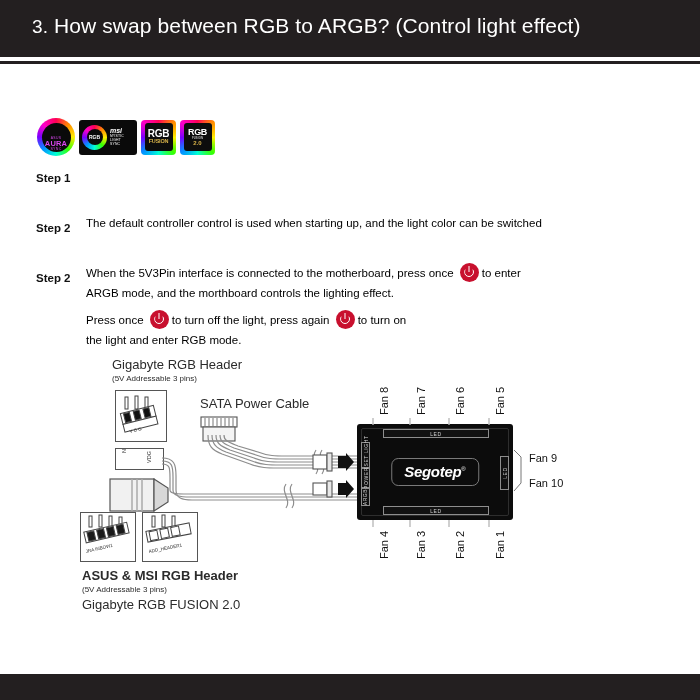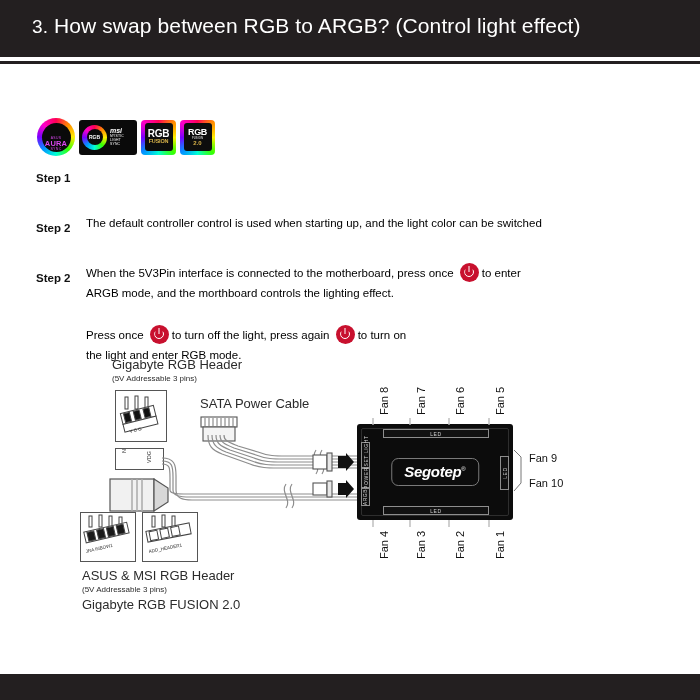--- a/index.html
+++ b/index.html
@@ -164,21 +164,21 @@
     <div class="step-label" style="left: 36px; top: 172px;">Step 1</div>
     <div class="step-body" style="left: 86px; top: 172px; font-size: 11.5px; line-height: 20px;">
       <div class="step-line"><span>The default controller control is used when starting up, and the light color can be switched </span></div>
     </div>
     <div class="step-label" style="left: 36px; top: 222px;">Step 2</div>
     <div class="step-body" style="left: 86px; top: 222px; font-size: 11.5px; line-height: 20px;">
       <div class="step-line"><span>When the 5V3Pin interface is connected to the motherboard, press once </span><span class="pwr"></span><span>to enter </span></div>
       <div class="step-line"><span>ARGB mode, and the morthboard controls the lighting effect. </span></div>
     </div>
     <div class="step-label" style="left: 36px; top: 272px;">Step 2</div>
-    <div class="step-body" style="left: 86px; top: 284px; font-size: 11.5px; line-height: 20px;">
+    <div class="step-body" style="left: 86px; top: 269px; font-size: 11.5px; line-height: 20px;">
       <div class="step-line"><span>Press once </span><span class="pwr"></span><span>to turn off the light, press again </span><span class="pwr"></span><span>to turn on </span></div>
       <div class="step-line"><span>the light and enter RGB mode. </span></div>
     </div>
   </div>
 
 <div>
 
   <div class="dlabel t-big" style="left:112px;top:357px;">Gigabyte RGB Header</div>
   <div class="dlabel t-sm" style="left:112px;top:374px;">(5V Addressable 3 pins)</div>
 
@@ -290,21 +290,21 @@
           <rect x="4" y="14" width="44" height="11"></rect>
           <rect x="7" y="15" width="8" height="9" fill="#fff"></rect>
           <rect x="18" y="15" width="8" height="9" fill="#fff"></rect>
           <rect x="29" y="15" width="8" height="9" fill="#fff"></rect>
         </g>
       </g>
       <text x="6" y="40" font-size="4.6" fill="#333" transform="rotate(-11 6 40)" font-family="Liberation Sans, sans-serif">ADD_HEADER1</text>
     </svg>
   </div>
 
-  <div class="dlabel t-big" style="left:82px;top:568px;">ASUS &amp; MSI RGB Header</div>
+  <div class="dlabel t-big" style="left:82px;top:568px;font-weight:bold;">ASUS &amp; MSI RGB Header</div>
   <div class="dlabel t-sm" style="left:82px;top:585px;">(5V Addressable 3 pins)</div>
   <div class="dlabel t-big" style="left:82px;top:597px;">Gigabyte RGB FUSION 2.0</div>
 
   <div class="ctrl" style="left:357px;top:424px;width:156px;height:96px;">
     <div class="ctrl-inner"></div>
 
     <div class="strip" style="left:26px;top:5px;width:104px;height:7px;">
       <span>LED</span>
     </div>
 

